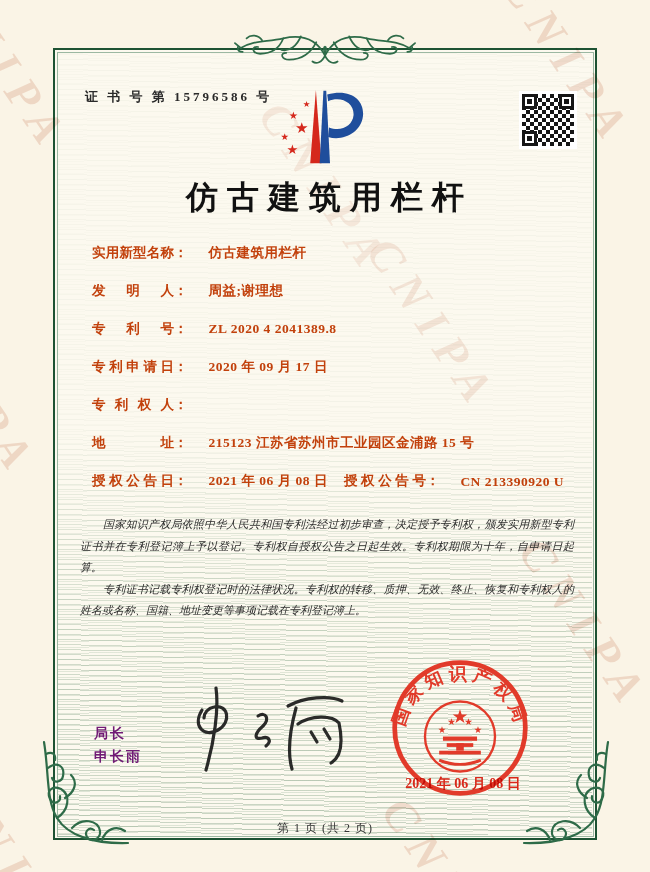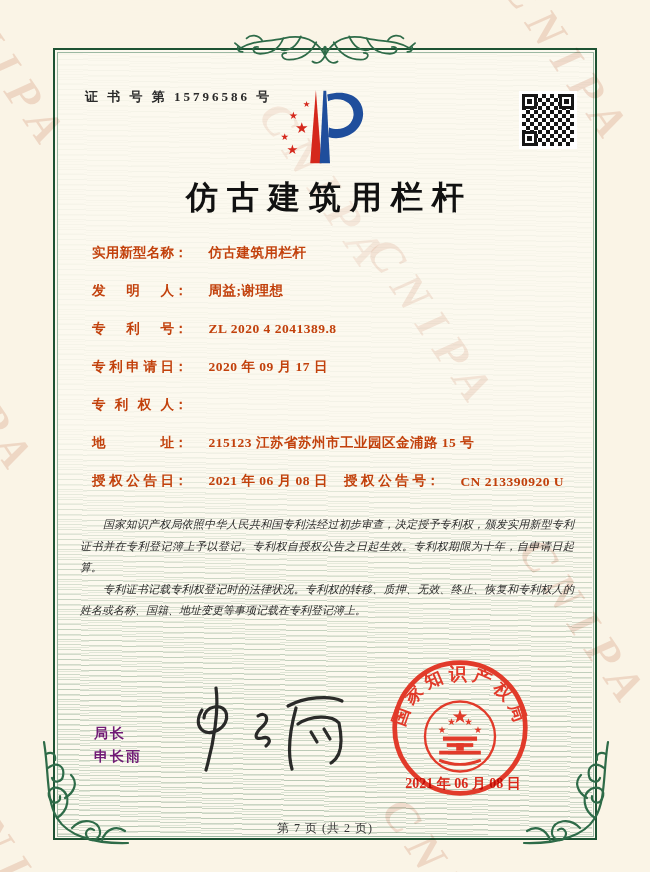--- a/index.html
+++ b/index.html
@@ -252,14 +252,14 @@
         <rect x="61" y="91" width="28" height="4"></rect>
         <rect x="53" y="99" width="44" height="4"></rect>
         <rect x="71" y="91" width="8" height="8"></rect>
       </g>
       <path d="M53,109 q22,9 44,0" fill="none" stroke="#e1301f" stroke-width="3"></path>
     </g>
   </svg>
 
   <div class="seal-date">2021 年 06 月 08 日</div>
 
-  <div class="footer">第 7 页 (共 2 页)</div>
+  <div class="footer">第 1 页 (共 2 页)</div>
 </div>
 
 </body></html>

